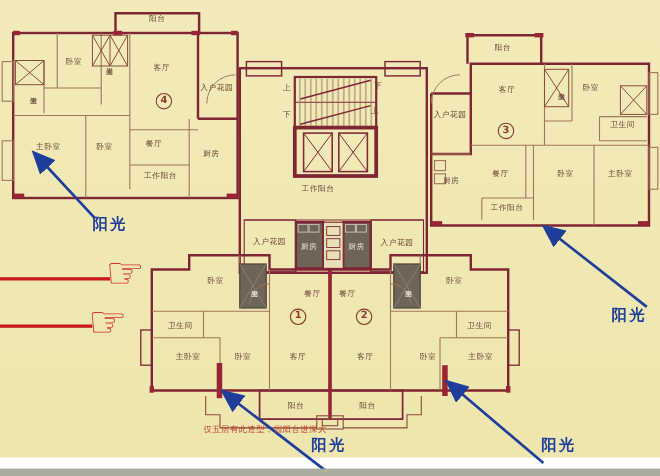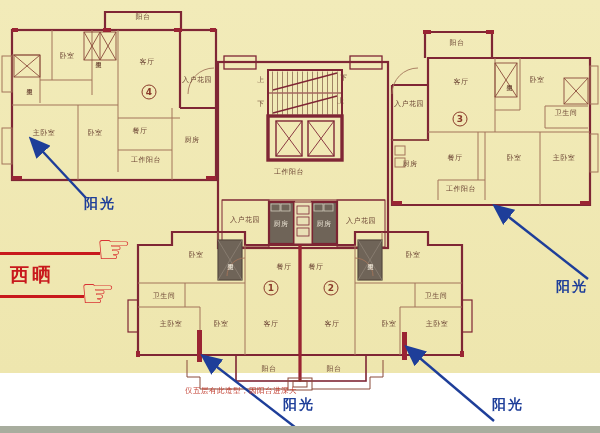--- a/index.html
+++ b/index.html
@@ -1,17 +1,17 @@
 <!DOCTYPE html>
 <html><head>
 <meta charset="utf-8">
 <style>
   html,body{margin:0;padding:0;}
   body{width:600px;height:433px;overflow:hidden;font-family:"DejaVu Sans",sans-serif;}
-  #stage{position:relative;width:600px;height:373px;background:linear-gradient(#f2ebb9,#eee6ae);}
+  #stage{position:relative;width:600px;height:416px;background:linear-gradient(#f2ebb9,#eee6ae);}
   svg.plan{position:absolute;left:0;top:0;}
   .lbl{position:absolute;transform:translate(-50%,-50%);font-size:7px;color:#6b4434;white-space:nowrap;letter-spacing:0.5px;}
   .lbl.v{writing-mode:vertical-rl;letter-spacing:0;font-size:6px;}
   .lbl.ondark{color:#e9e1d1;}
   .num{position:absolute;transform:translate(-50%,-50%);width:13px;height:13px;border:1.2px solid #8a3a2a;border-radius:50%;color:#8a3a2a;font-size:9px;line-height:13px;text-align:center;font-weight:bold;}
   .sun{position:absolute;font-weight:bold;color:#1e3e99;font-size:14px;letter-spacing:2px;}
   .westsun{position:absolute;left:10px;top:262px;font-weight:bold;color:#c8191c;font-size:19px;letter-spacing:3px;}
   .redline{position:absolute;left:0;height:3px;background:#c8191c;}
   .hand{position:absolute;color:#d93434;font-size:40px;line-height:30px;}
   .caption{position:absolute;left:185px;top:386px;font-size:7.5px;color:#c0392b;letter-spacing:0.5px;}
@@ -219,21 +219,20 @@
   <div class="lbl" style="left:437px;top:324px">主卧室</div>
   <div class="lbl" style="left:389px;top:324px">卧室</div>
   <div class="lbl" style="left:332px;top:324px">客厅</div>
   <div class="lbl" style="left:334px;top:369px">阳台</div>
 
   <div class="sun" style="left:84px;top:195px">阳光</div>
   <div class="sun" style="left:556px;top:278px">阳光</div>
   <div class="sun" style="left:283px;top:396px">阳光</div>
   <div class="sun" style="left:492px;top:396px">阳光</div>
 
-  <div class="westsun">西晒</div>
   <div class="redline" style="top:252px;width:100px"></div>
   <div class="redline" style="top:295px;width:84px"></div>
   <div class="hand" style="left:96px;top:234px">☞</div>
   <div class="hand" style="left:80px;top:278px">☞</div>
 
   <div class="caption">仅五层有此造型，因阳台进深大</div>
 
   <div class="scan-edge"></div>
 </div>
 

